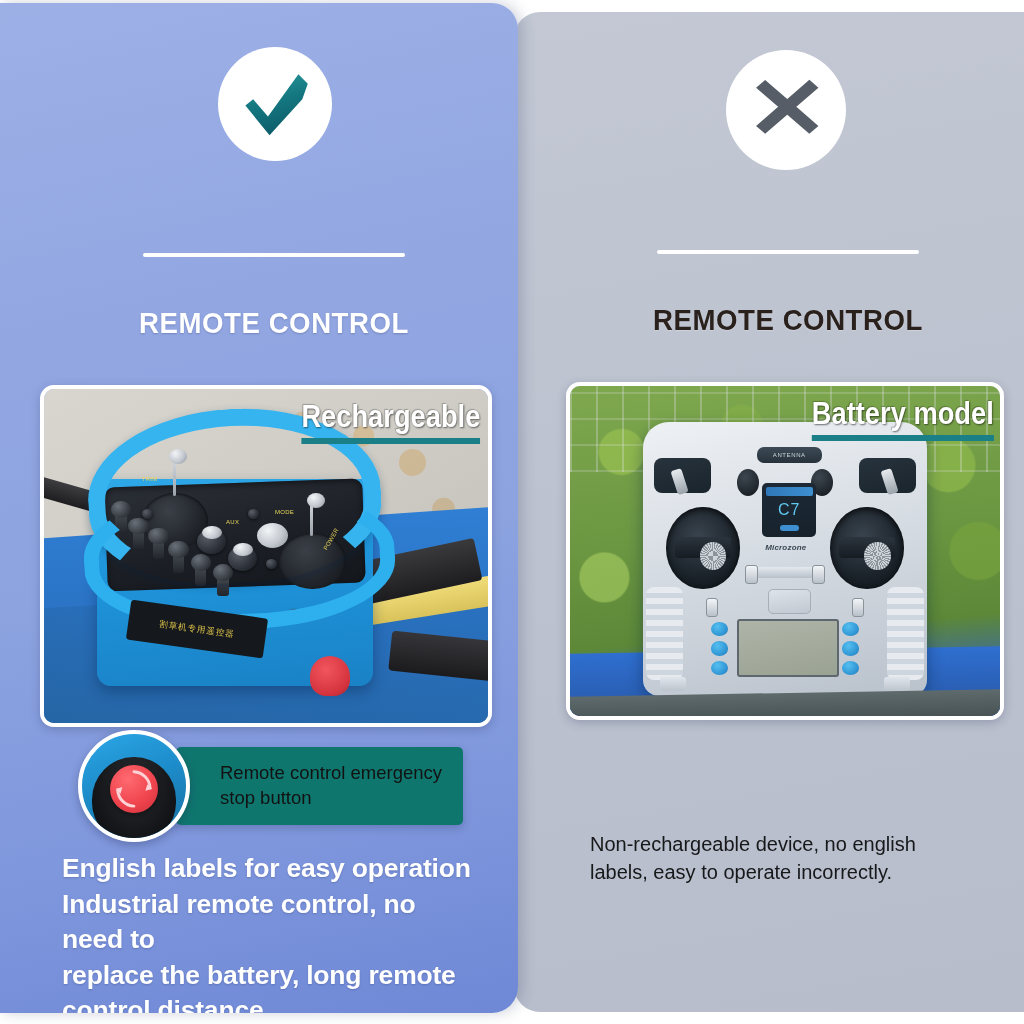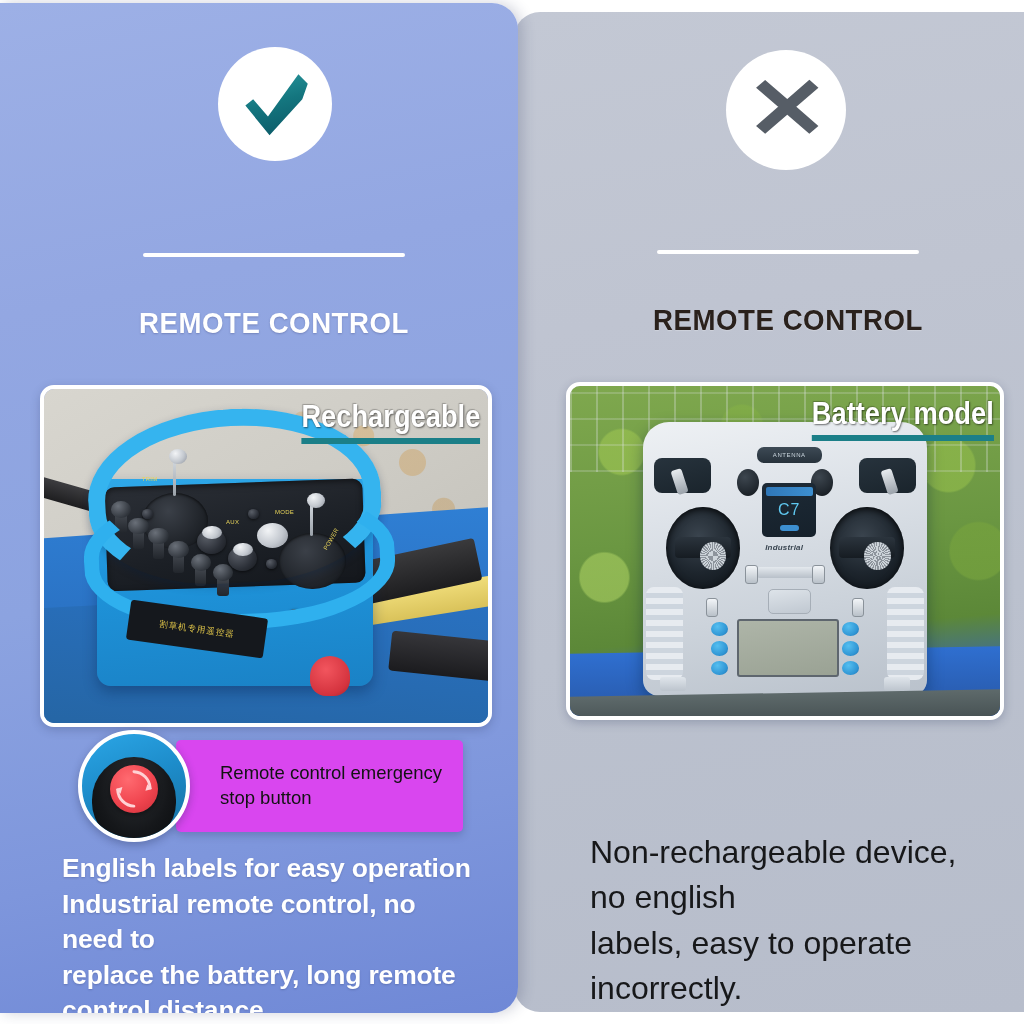--- a/index.html
+++ b/index.html
@@ -447,22 +447,22 @@
     position: absolute; left: 27%; top: 30%; width: 46%; height: 46%;
     border-radius: 50%;
     background: radial-gradient(circle at 38% 30%, #ff6a70 0%, #f0454f 55%, #cf2f3a 100%);
     box-shadow: 0 2px 5px rgba(0,0,0,0.45);
   }
   #callout-circle .arrows {
     position: absolute; left: 27%; top: 30%; width: 46%; height: 46%;
   }
   #callout-box {
     margin-left: -14px;
-    width: 287px; height: 92px;
-    background: #d946ef;
+    width: 287px; height: 78px;
+    background: #0f766e;
     border-radius: 5px;
     box-shadow: 0 3px 8px rgba(30,40,80,0.25);
     display: flex; align-items: center;
     padding-left: 44px; padding-right: 10px;
     z-index: 1;
   }
   #callout-text {
     font-family: "Liberation Sans", sans-serif;
     font-size: 18.5px;
     color: #121212;
@@ -481,21 +481,21 @@
     font-size: 26.5px;
     line-height: 1.34;
     color: #ffffff;
     letter-spacing: -0.2px;
     text-shadow: 0 1px 2px rgba(50,60,110,0.3);
   }
   #desc-bad {
     left: 590px; top: 830px; width: 400px;
     font-family: "Liberation Sans", sans-serif;
     font-weight: normal;
-    font-size: 32px;
+    font-size: 20px;
     line-height: 1.42;
     color: #17181a;
   }
 </style>
 </head>
 <body>
 
 <div id="stage">
 
   <div class="panel" id="panel-good">
@@ -614,21 +614,21 @@
           <div class="tx-switch" style="left:11%;"></div>
           <div class="tx-switch" style="right:11%;"></div>
           <div class="tx-topknob" style="left:33%;"></div>
           <div class="tx-topknob" style="right:33%;"></div>
 
           <div class="tx-screen">
             <div class="topbar"></div>
             <span class="model">C7</span>
             <div class="pill"></div>
           </div>
-          <div class="tx-brand">Industrial</div>
+          <div class="tx-brand">Microzone</div>
 
           <div class="tx-gimbal" style="left:8%;">
             <div class="tx-gimbal-bar"></div>
             <div class="tx-gimbal-wheel"></div>
           </div>
           <div class="tx-gimbal" style="right:8%;">
             <div class="tx-gimbal-bar"></div>
             <div class="tx-gimbal-wheel"></div>
           </div>
 

